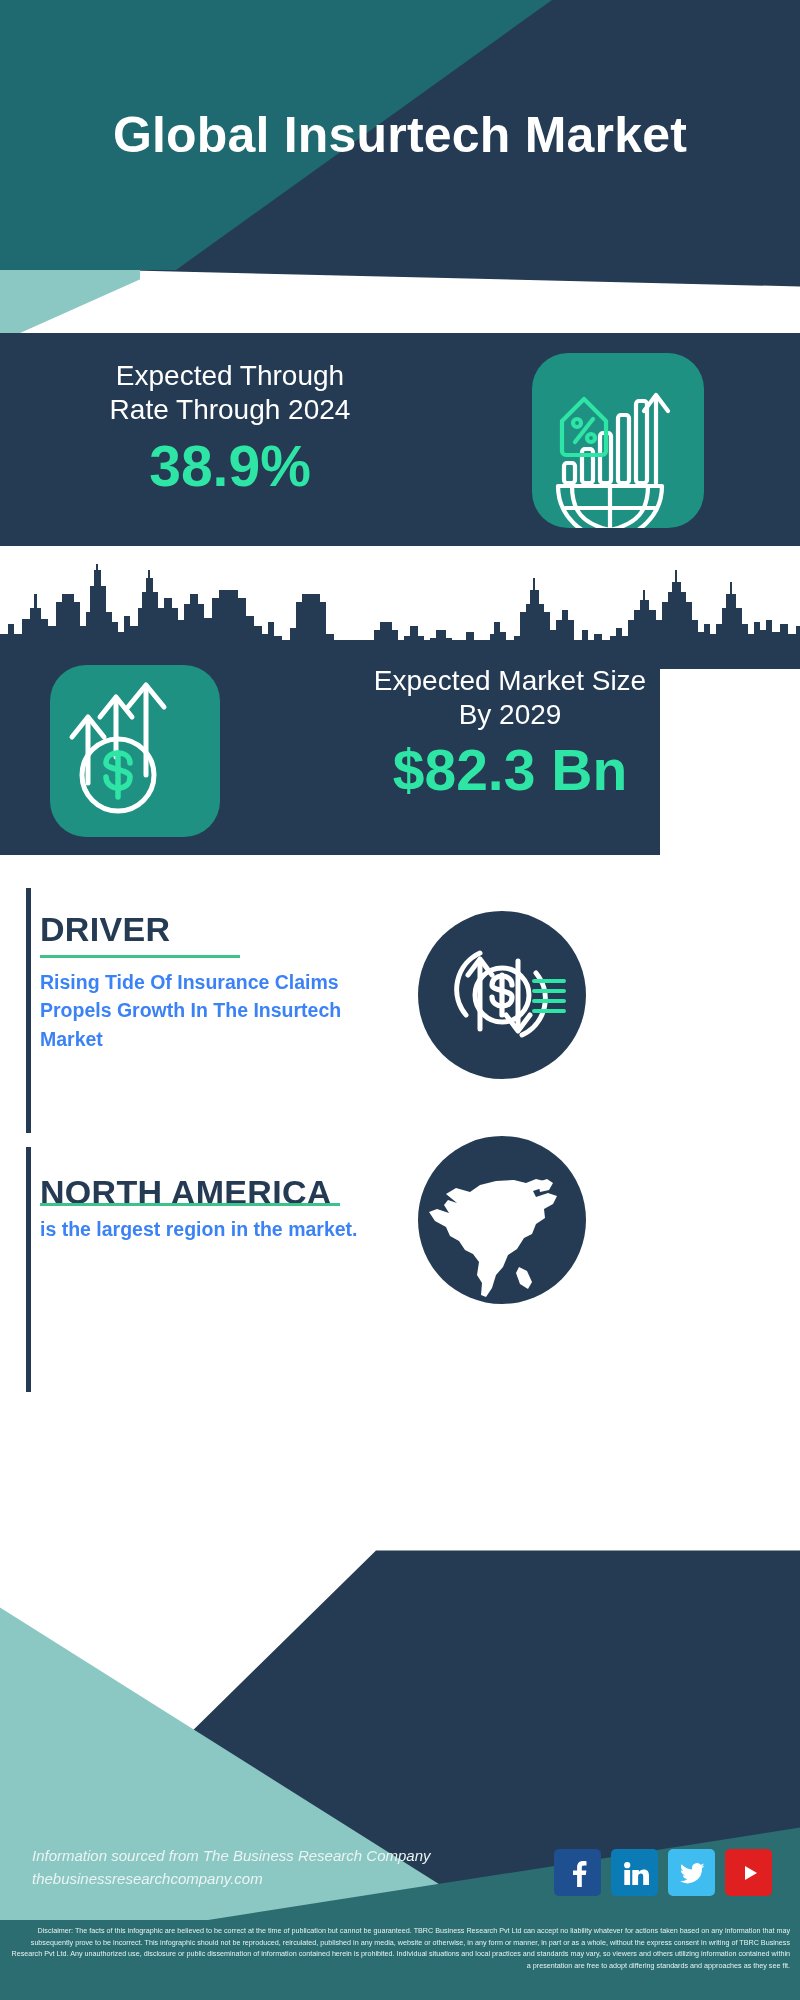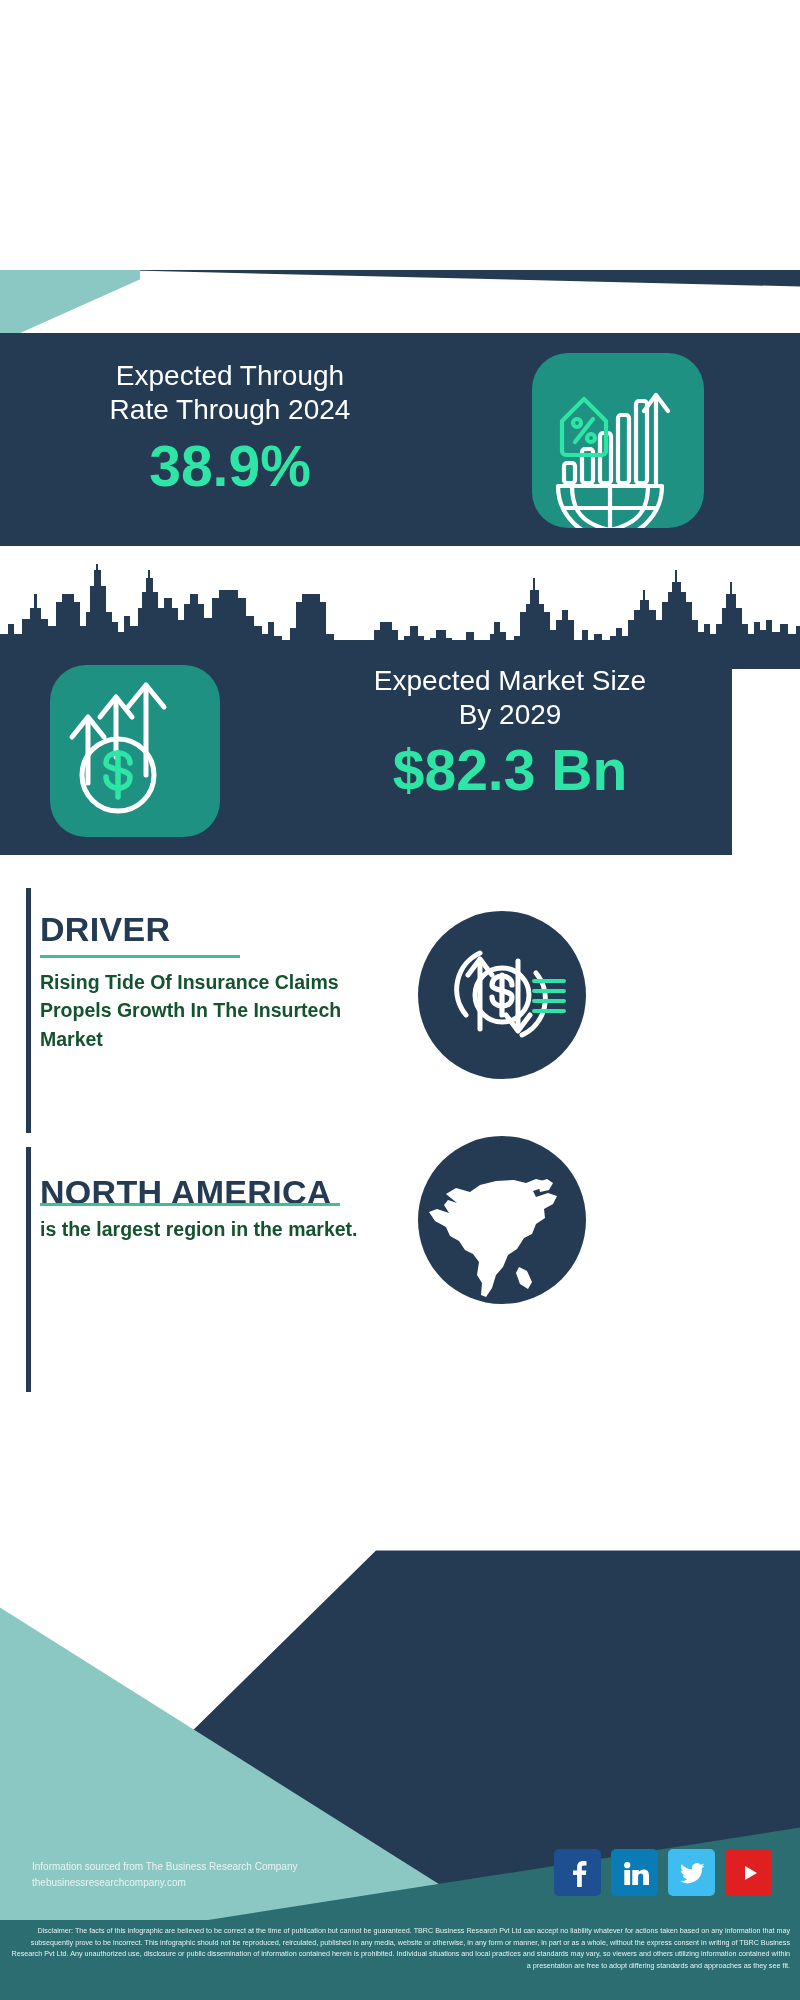--- a/index.html
+++ b/index.html
@@ -33,62 +33,66 @@
   .growth-label{color:#ffffff;font-size:28px;line-height:1.22;font-weight:400;}
   .growth-value{color:#2fe5a6;font-size:57px;font-weight:700;line-height:1.05;margin-top:10px;}
   .growth-icon{position:absolute;left:532px;top:20px;width:172px;height:175px;
     background:#1f9183;border-radius:36px;}
 
   
   .sky{position:absolute;left:0;top:546px;width:800px;height:123px;background:#ffffff;overflow:hidden;}
   .sky svg{position:absolute;left:0;bottom:0;width:800px;height:105px;display:block;}
 
   
-  .market{position:absolute;left:0;top:640px;width:732px;height:215px;background:#243b53;}
+  .market{position:absolute;left:0;top:640px;width:660px;height:215px;background:#243b53;}
   .market-icon{position:absolute;left:50px;top:25px;width:170px;height:172px;
     background:#1f9183;border-radius:36px;}
   .market-text{position:absolute;left:250px;top:24px;width:520px;text-align:center;}
   .market-label{color:#ffffff;font-size:28px;line-height:1.22;font-weight:400;}
   .market-value{color:#2fe5a6;font-size:57px;font-weight:700;line-height:1.06;margin-top:8px;text-align:center;}
 
   
   .insights{position:absolute;left:0;top:855px;width:800px;height:625px;background:#ffffff;}
   .ibar{position:absolute;width:5px;background:#243b53;}
   .ib1{left:26px;top:33px;height:245px;}
   .ib2{left:26px;top:292px;height:245px;}
   .ihead{position:absolute;color:#243b53;font-weight:700;letter-spacing:.3px;}
   .irule{position:absolute;height:3px;background:#3ec28c;}
-  .ibody{position:absolute;color:#14532d;font-weight:700;font-size:19.5px;line-height:1.45;}
+  .ibody{position:absolute;color:#3b82f6;font-weight:700;font-size:19.5px;line-height:1.45;}
   .icircle{position:absolute;border-radius:50%;background:#243b53;}
 
   
   .bottom{position:absolute;left:0;top:1480px;width:800px;height:440px;background:#ffffff;overflow:hidden;}
   .b-navy{position:absolute;left:0;top:0;width:800px;height:440px;background:#243b53;
     clip-path:polygon(100% 0, 100% 100%, 0 100%, 47% 16%, 100% 16%);}
   .b-navy2{position:absolute;left:0;top:0;width:800px;height:440px;background:#243b53;
     clip-path:polygon(100% 17%, 100% 100%, 26% 100%);}
   .b-lteal{position:absolute;left:0;top:0;width:800px;height:440px;background:#8cc8c3;
     clip-path:polygon(0 29%, 0 100%, 62% 100%);}
   .b-dteal2{position:absolute;left:0;top:0;width:800px;height:440px;background:#2b6d71;
     clip-path:polygon(26% 100%, 100% 79%, 100% 100%);}
-  .footer-src{position:absolute;left:32px;bottom:30px;color:#eaf4f3;font-size:10px;line-height:1.55;z-index:6;}
+  .footer-src{position:absolute;left:32px;bottom:30px;color:#eaf4f3;font-size:15px;line-height:1.55;z-index:6;font-style:italic;}
   .socials{position:absolute;right:28px;bottom:24px;display:flex;gap:10px;z-index:6;}
   .sico{width:47px;height:47px;border-radius:5px;display:flex;align-items:center;justify-content:center;}
   .sico svg{display:block;}
 
   
   .disclaimer{position:absolute;left:0;top:1920px;width:800px;height:80px;background:#2b6d71;
     box-sizing:border-box;padding:5px 10px 0 10px;}
   .disclaimer p{margin:0;color:#e9f2f1;font-size:7.2px;line-height:1.62;text-align:right;}
 </style>
 </head>
 <body>
 
 <div class="page">
 
+  <div class="header">
+    <div class="header-wedge"></div>
+    <div class="header-title">Global Insurtech Market</div>
+  </div>
 
   <div class="band">
     <div class="band-navy"></div>
     <div class="band-teal"></div>
   </div>
 
   <div class="growth">
     <div class="growth-text">
       <div class="growth-label">Expected Through</div>
       <div class="growth-label">Rate Through 2024</div>

